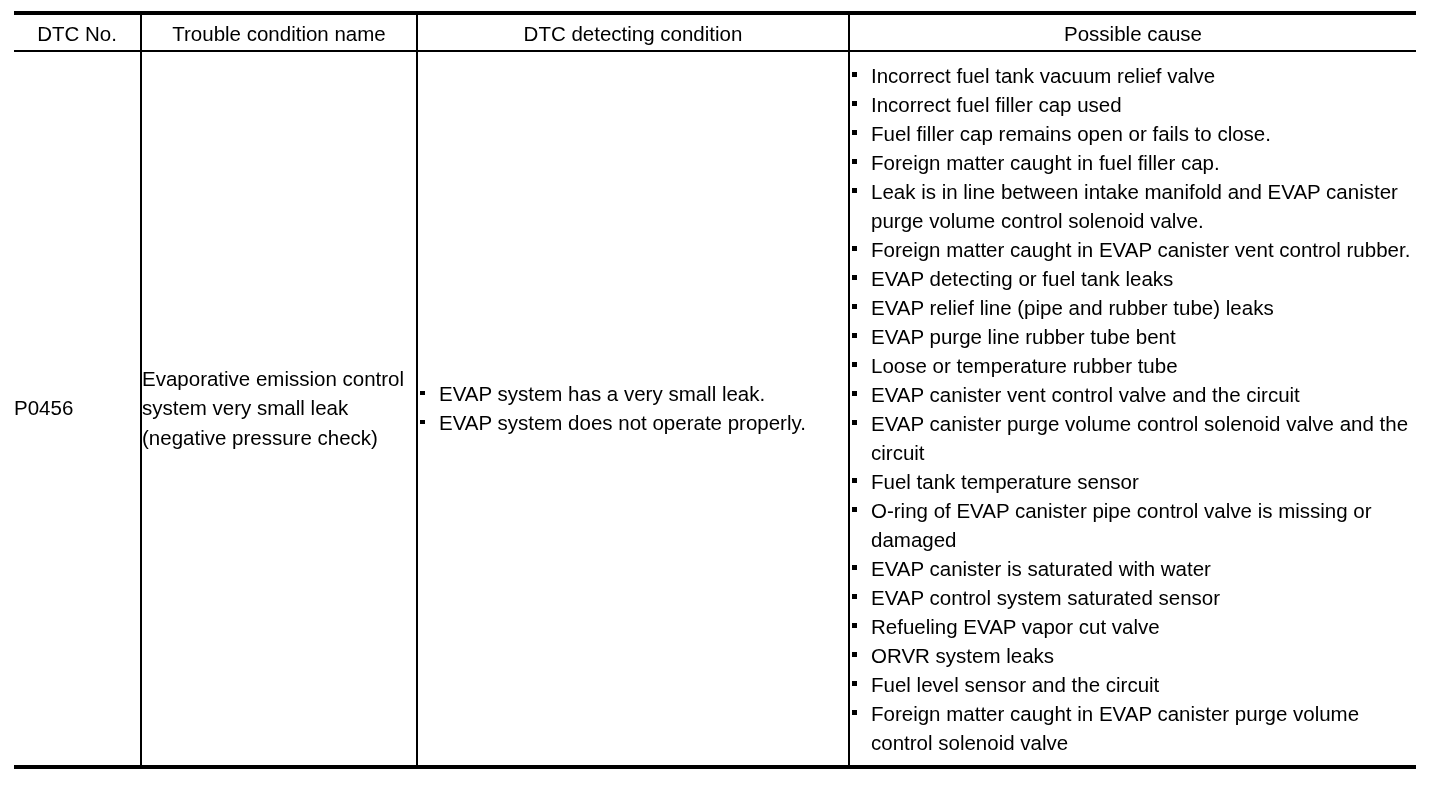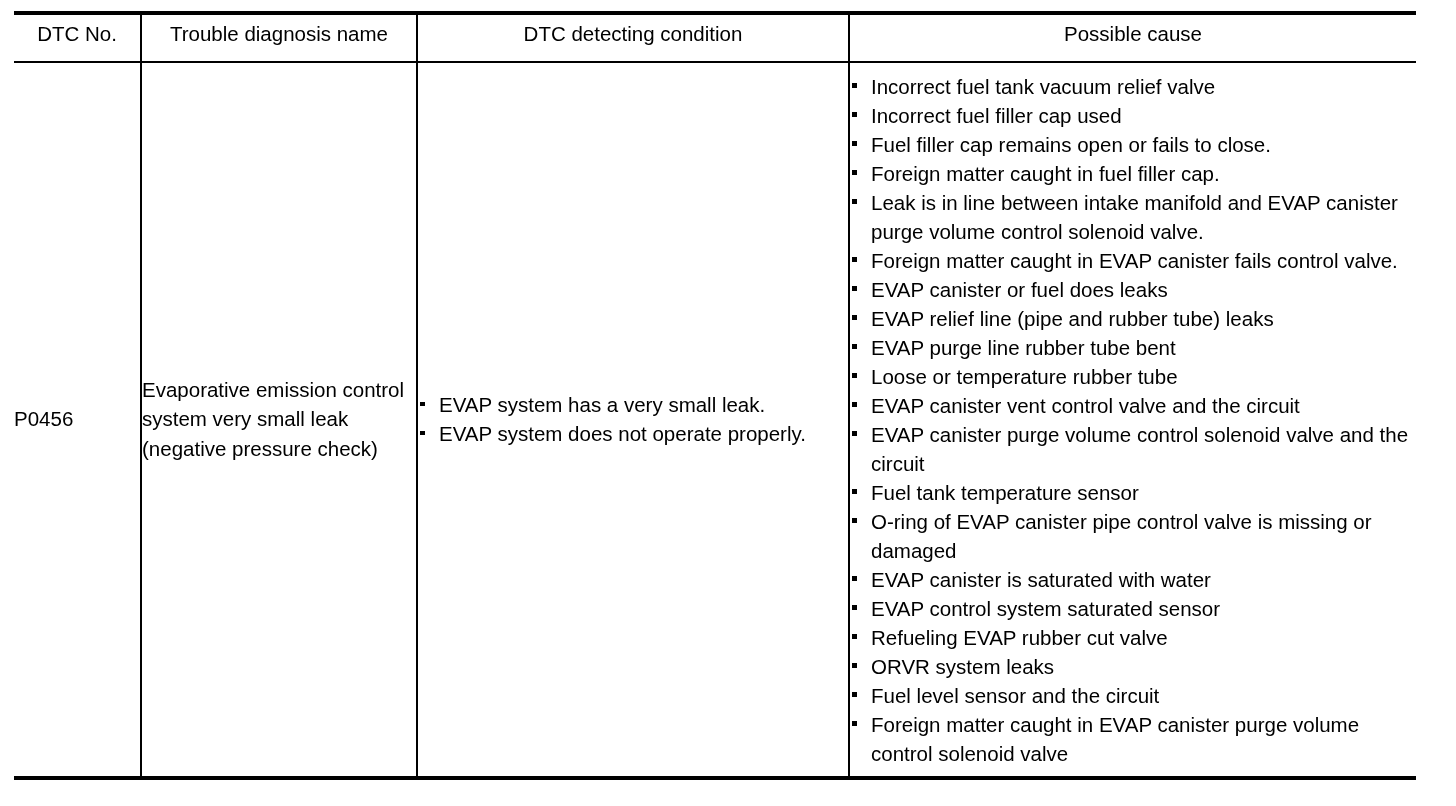--- a/index.html
+++ b/index.html
@@ -38,21 +38,21 @@
 
   
   .dtc-table thead tr {
     border-top: 4px solid #000;
   }
   .dtc-table thead th {
     border-bottom: 2px solid #000;
     font-weight: normal;
     font-size: 20.5px;
     line-height: 1.0;
-    padding: 9px 4px 16px 4px;
+    padding: 9px 4px 5px 4px;
     text-align: center;
     vertical-align: middle;
   }
   .dtc-table tbody td {
     border-bottom: 4px solid #000;
     font-size: 20.5px;
     padding: 0;
     vertical-align: middle;
   }
 
@@ -123,21 +123,21 @@
     <colgroup>
       <col class="c-dtcno">
       <col class="c-name">
       <col class="c-cond">
       <col class="c-cause">
     </colgroup>
 
     <thead>
       <tr>
         <th class="vdiv">DTC No.</th>
-        <th class="vdiv">Trouble diagnosis name</th>
+        <th class="vdiv">Trouble condition name</th>
         <th class="vdiv">DTC detecting condition</th>
         <th>Possible cause</th>
       </tr>
     </thead>
 
     <tbody>
       <tr>
 
         <td class="vdiv cell-dtcno">P0456</td>
 
@@ -173,25 +173,25 @@
             <li>
               <span class="bullet-dot"></span>
               <span class="li-text">Foreign matter caught in fuel filler cap.</span>
             </li>
             <li>
               <span class="bullet-dot"></span>
               <span class="li-text">Leak is in line between intake manifold and EVAP canister purge volume control solenoid valve.</span>
             </li>
             <li>
               <span class="bullet-dot"></span>
-              <span class="li-text">Foreign matter caught in EVAP canister fails control valve.</span>
-            </li>
-            <li>
-              <span class="bullet-dot"></span>
-              <span class="li-text">EVAP canister or fuel does leaks</span>
+              <span class="li-text">Foreign matter caught in EVAP canister vent control rubber.</span>
+            </li>
+            <li>
+              <span class="bullet-dot"></span>
+              <span class="li-text">EVAP detecting or fuel tank leaks</span>
             </li>
             <li>
               <span class="bullet-dot"></span>
               <span class="li-text">EVAP relief line (pipe and rubber tube) leaks</span>
             </li>
             <li>
               <span class="bullet-dot"></span>
               <span class="li-text">EVAP purge line rubber tube bent</span>
             </li>
             <li>
@@ -217,21 +217,21 @@
             <li>
               <span class="bullet-dot"></span>
               <span class="li-text">EVAP canister is saturated with water</span>
             </li>
             <li>
               <span class="bullet-dot"></span>
               <span class="li-text">EVAP control system saturated sensor</span>
             </li>
             <li>
               <span class="bullet-dot"></span>
-              <span class="li-text">Refueling EVAP rubber cut valve</span>
+              <span class="li-text">Refueling EVAP vapor cut valve</span>
             </li>
             <li>
               <span class="bullet-dot"></span>
               <span class="li-text">ORVR system leaks</span>
             </li>
             <li>
               <span class="bullet-dot"></span>
               <span class="li-text">Fuel level sensor and the circuit</span>
             </li>
             <li>

